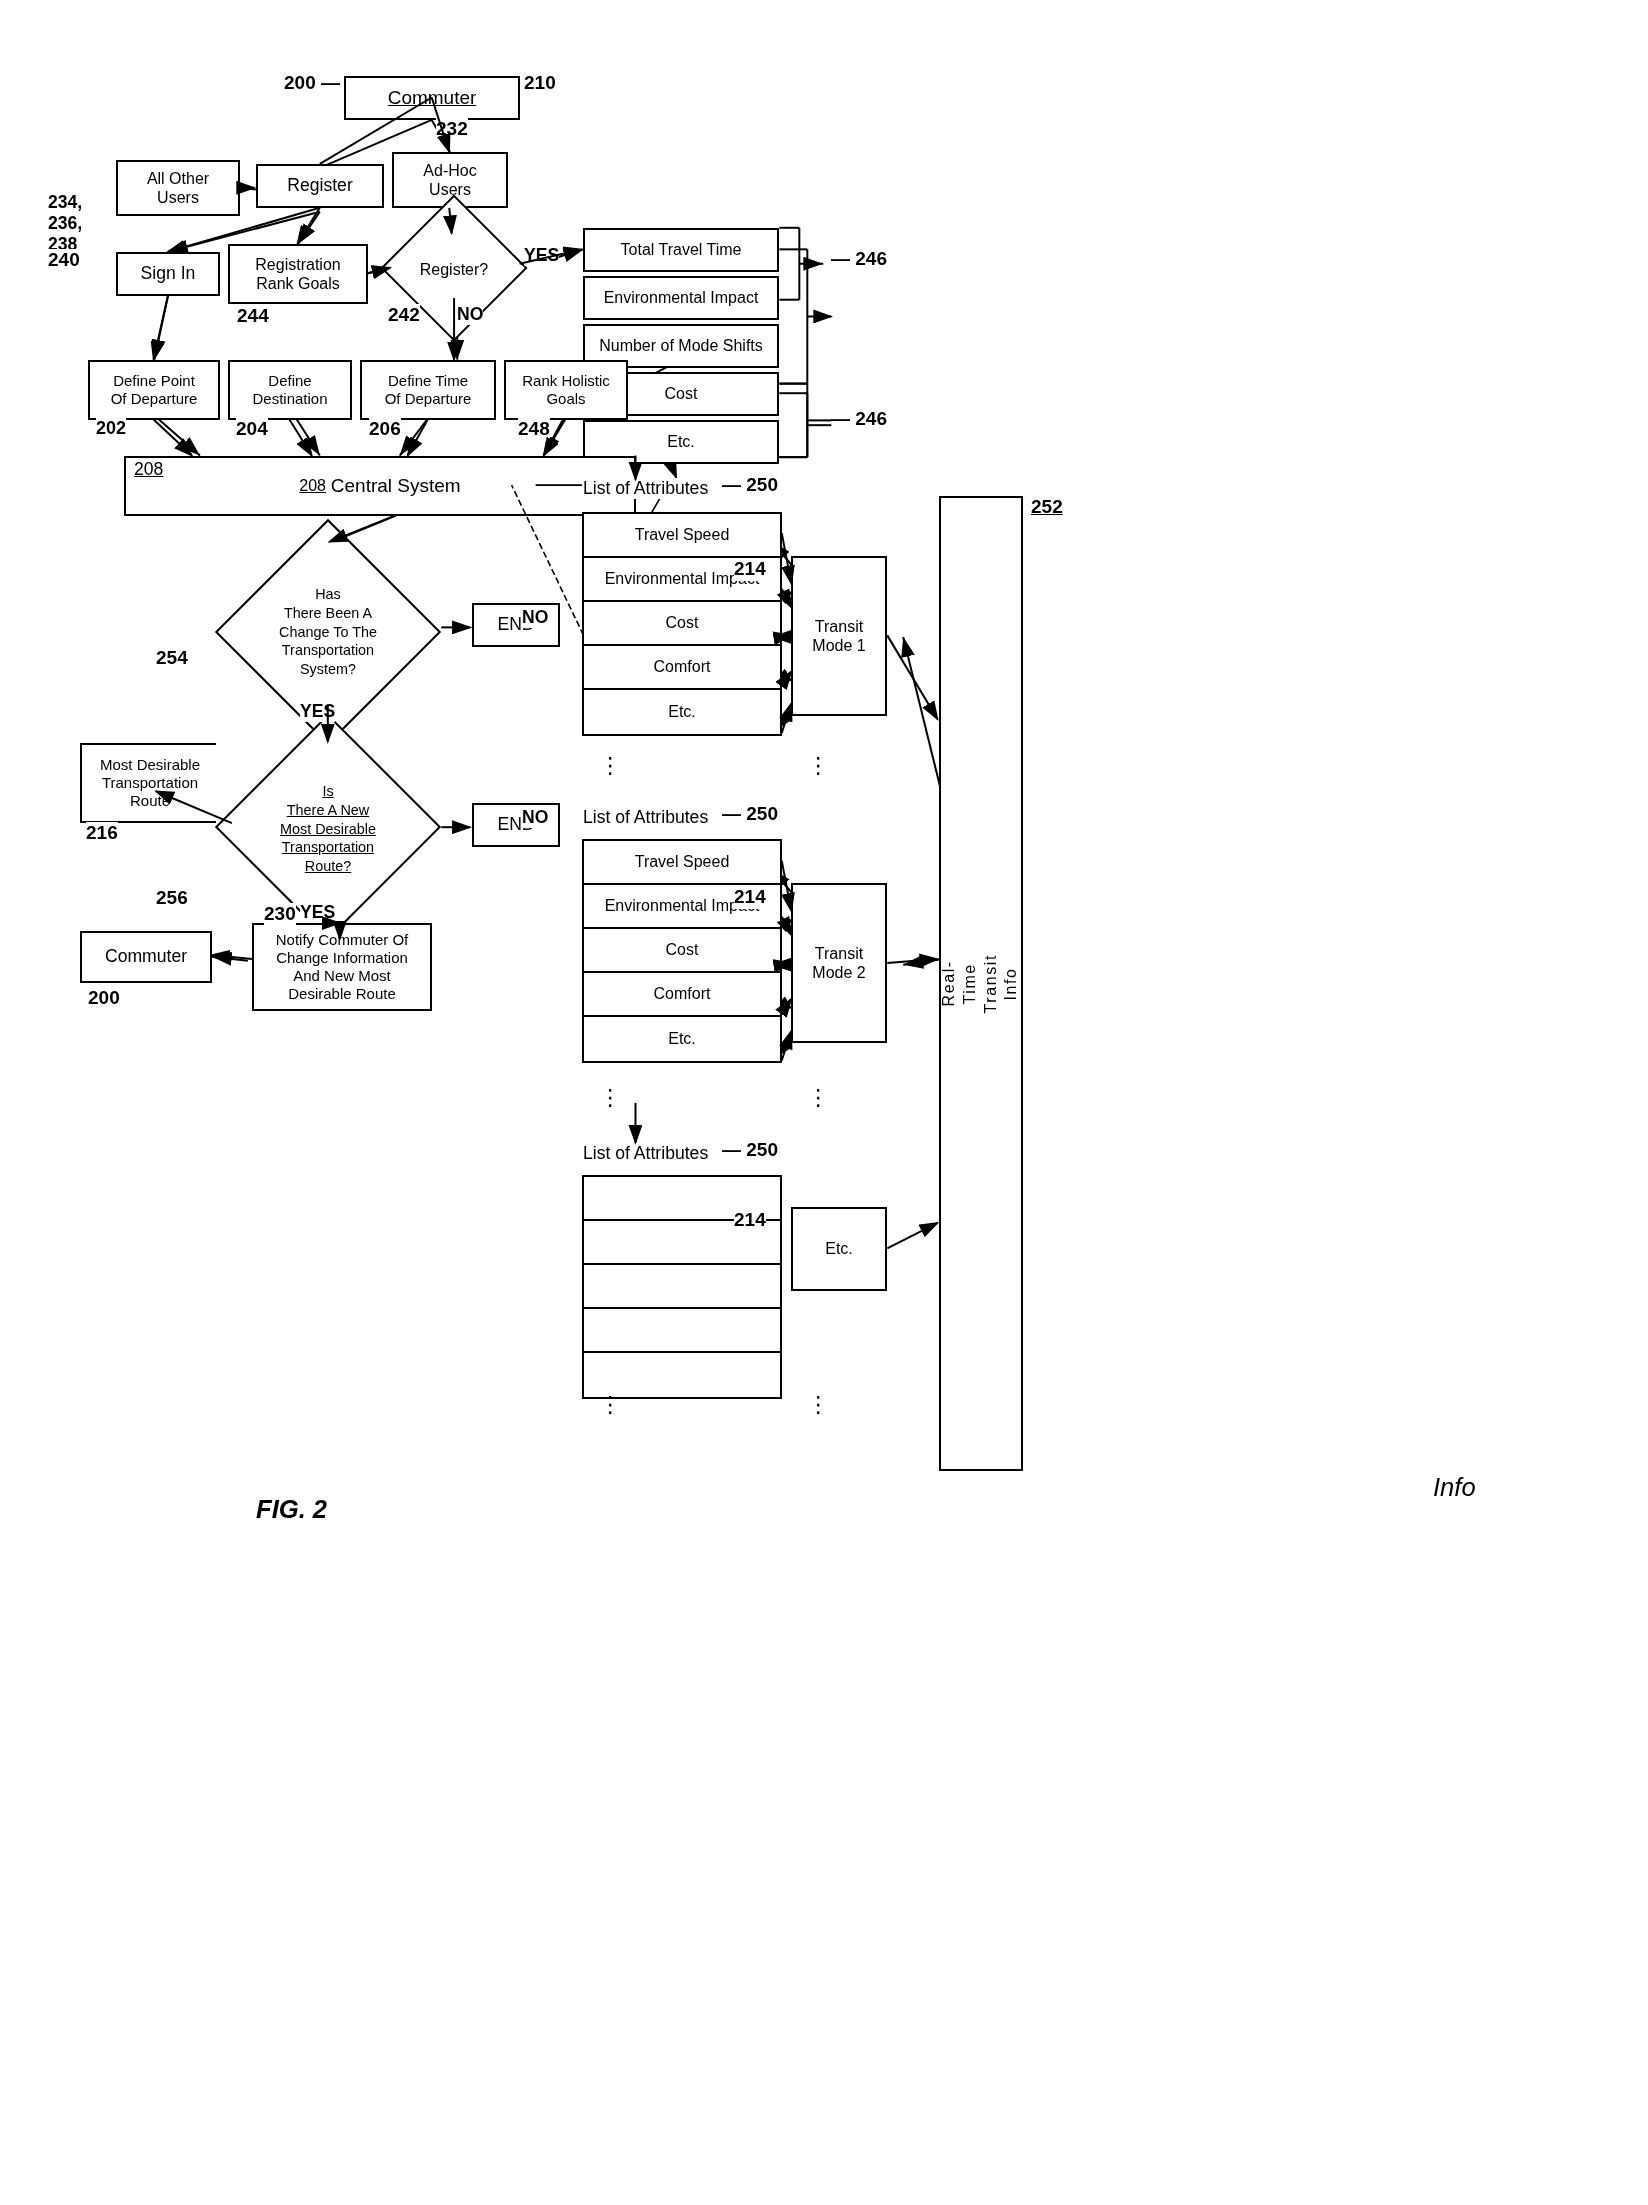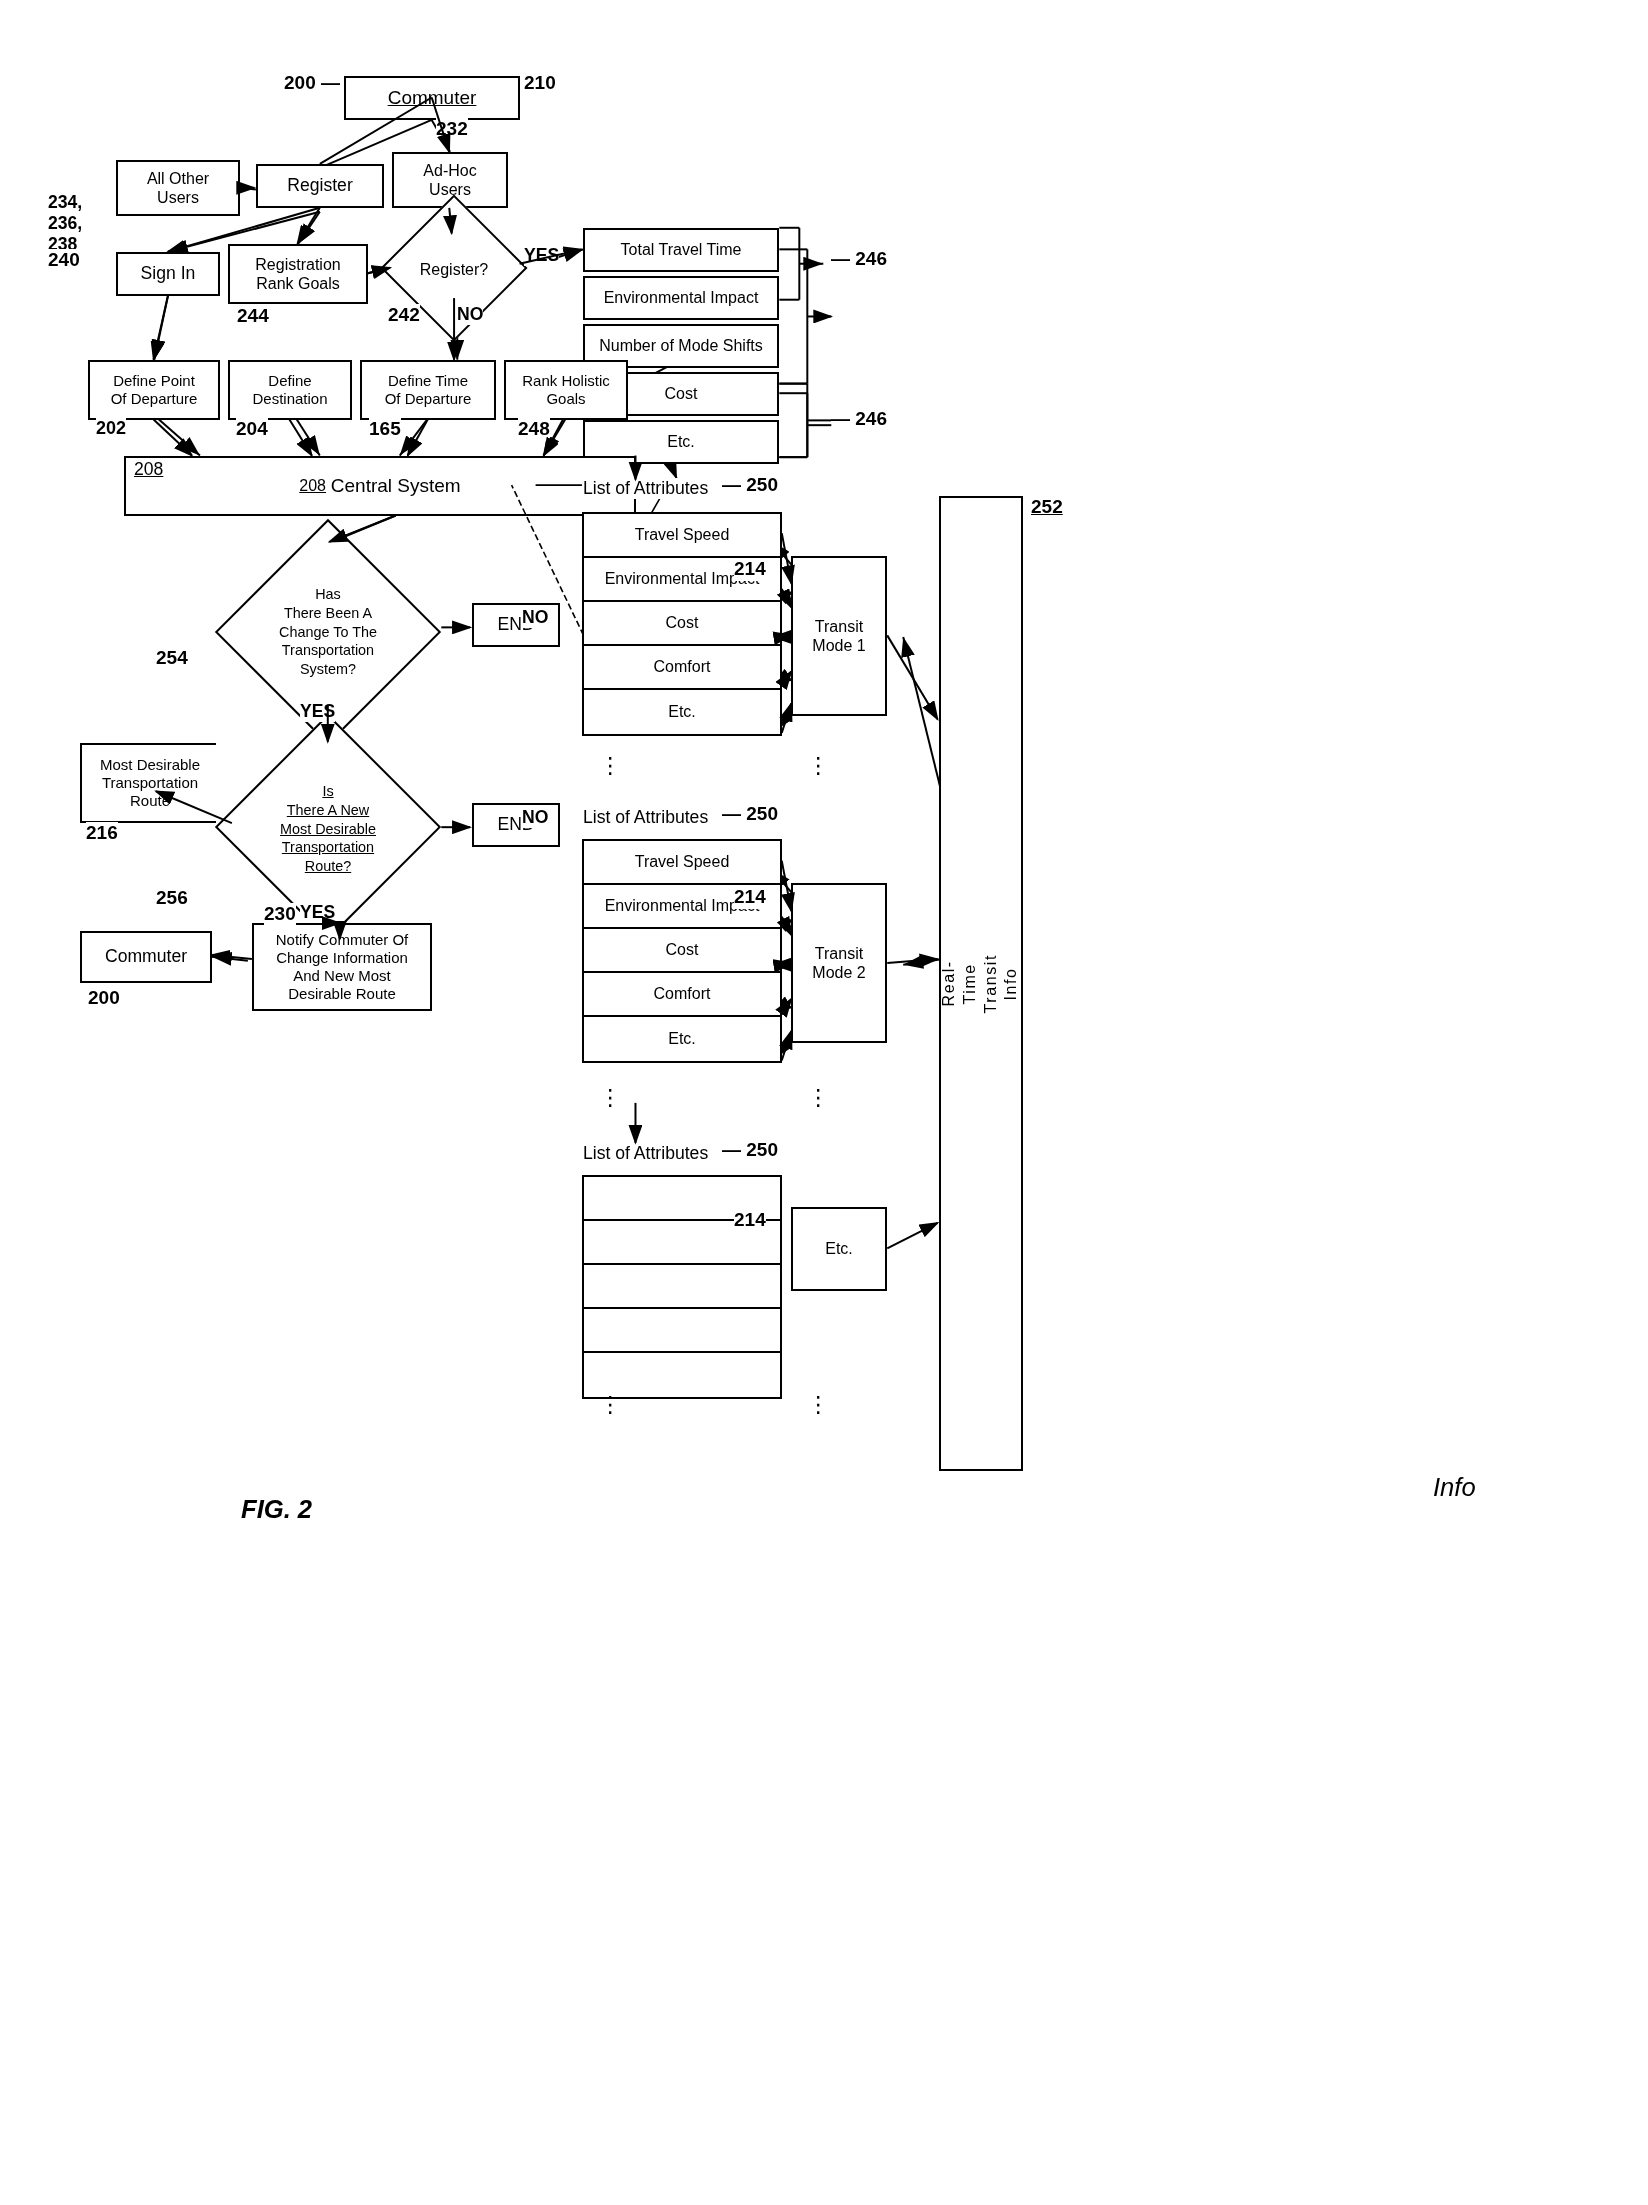--- a/index.html
+++ b/index.html
@@ -390,21 +390,21 @@
   <div class="label label-bold" style="left:388px; top:304px; font-size:19px;">242</div>
 
   <div class="label label-bold" style="left:831px; top:248px; font-size:19px;">— 246</div>
 
   <div class="label label-bold" style="left:831px; top:408px; font-size:19px;">— 246</div>
 
   <div class="label label-bold" style="left:96px; top:418px; font-size:18px;">202</div>
 
   <div class="label label-bold" style="left:236px; top:418px; font-size:19px;">204</div>
 
-  <div class="label label-bold" style="left:369px; top:418px; font-size:19px;">165</div>
+  <div class="label label-bold" style="left:369px; top:418px; font-size:19px;">206</div>
 
   <div class="label label-bold" style="left:518px; top:418px; font-size:19px;">248</div>
 
   <div class="label" style="left:134px; top:459px; font-size:17.6px; text-decoration:underline;">208</div>
 
   <div class="label label-bold" style="left:156px; top:647px; font-size:19px;">254</div>
 
   <div class="label label-bold" style="left:86px; top:822px; font-size:19px;">216</div>
 
   <div class="label label-bold" style="left:156px; top:887px; font-size:19px;">256</div>
@@ -432,21 +432,21 @@
   <div class="label" style="left:722px; top:1139px; font-size:19px; font-weight:bold;">— 250</div>
 
   <div class="label" style="left:734px; top:558px; font-size:19px; font-weight:bold;">214</div>
 
   <div class="label" style="left:734px; top:886px; font-size:19px; font-weight:bold;">214</div>
 
   <div class="label" style="left:734px; top:1209px; font-size:19px; font-weight:bold;">214</div>
 
   <div class="label label-bold" style="left:1031px; top:496px; font-size:19px; text-decoration:underline;">252</div>
 
-  <div class="fig-label" style="left:241px; top:1495px;">
+  <div class="fig-label" style="left:256px; top:1495px;">
     <span>FIG. 2</span>
   </div>
 
   <div class="label" style="left:1433px; top:1472px; font-size:25.6px; font-style:italic;">
     <span>Info</span>
   </div>
 
   <svg style="position:absolute; top:0; left:0; width:1649px; height:2205px; pointer-events:none;" viewBox="0 0 2063 2759" width="1649" height="2205">
     <defs>
       <marker id="arr" markerWidth="10" markerHeight="7" refX="9" refY="3.5" orient="auto">

